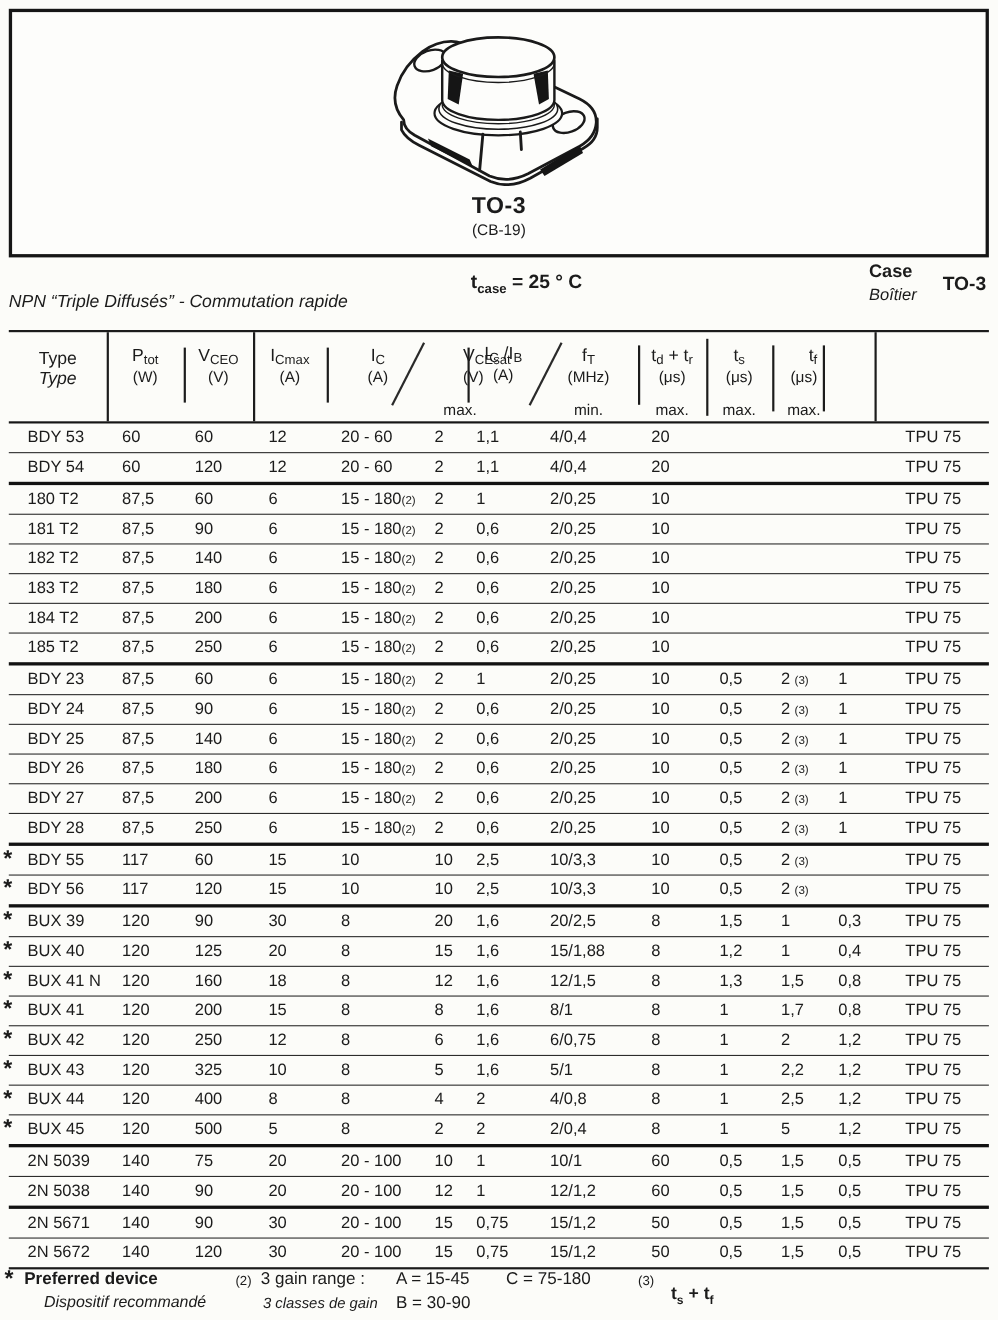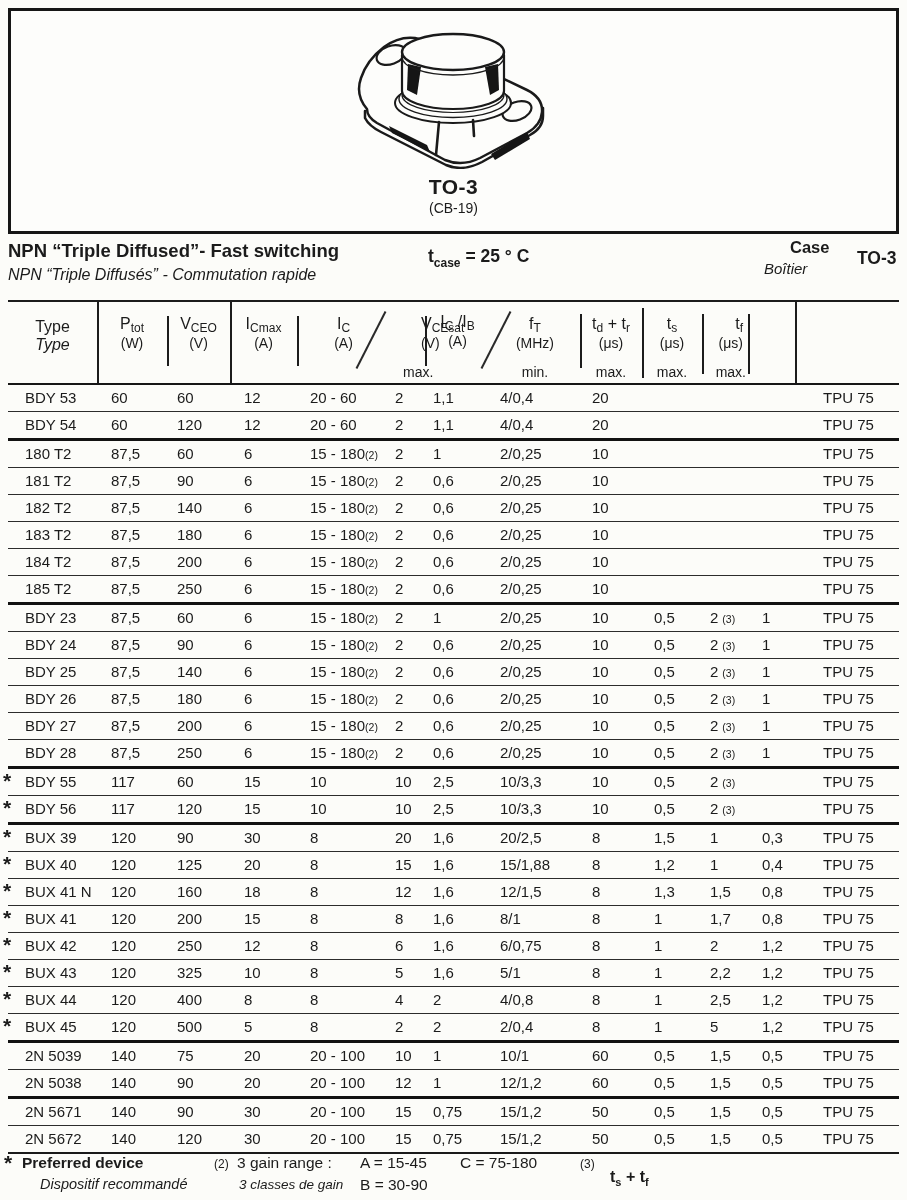--- a/index.html
+++ b/index.html
@@ -21,21 +21,21 @@
   .pkg-name{font-size:21px;font-weight:700;letter-spacing:.5px;margin-top:2px;}
   .pkg-code{font-size:14px;margin-top:1px;}
 
   
   .titlebar{position:absolute;left:8px;top:238px;width:891px;height:58px;}
   .title-en{position:absolute;left:0;top:2px;font-size:18.5px;font-weight:700;}
   .title-fr{position:absolute;left:0;top:28px;font-size:16px;font-style:italic;}
   .tcase{position:absolute;left:420px;top:8px;font-size:17.5px;font-weight:700;}
   .tcase sub{font-size:12px;}
   .case-en{position:absolute;left:782px;top:0;font-size:16.5px;font-weight:700;}
-  .case-fr{position:absolute;left:756px;top:22px;font-size:15px;font-style:italic;}
+  .case-fr{position:absolute;left:782px;top:22px;font-size:15px;font-style:italic;}
   .case-val{position:absolute;left:849px;top:10px;font-size:17.5px;font-weight:700;}
 
   
   .dtable{position:absolute;left:8px;top:300px;width:891px;}
   .grid-cols{
     display:grid;
     grid-template-columns:89px 70px 63px 67px 93px 35px 65px 90px 62px 60px 46px 47px 104px;
   }
   .thead{
     position:relative;height:81px;
@@ -124,21 +124,20 @@
         <path d="M110,103 L107,136" stroke-width="2.6" fill="none"></path>
         <path d="M144,101 L145,117" stroke-width="2.6" fill="none"></path>
       </g>
     </svg>
   </div>
   <div class="pkg-name">TO-3</div>
   <div class="pkg-code">(CB-19)</div>
 </div>
 
 <div class="titlebar">
-  <div class="title-en">NPN “Triple Diffused”- Fast switching</div>
   <div class="title-fr">NPN “Triple Diffusés” - Commutation rapide</div>
   <div class="tcase"><span>t</span><sub>case</sub><span> = 25 ° C</span></div>
   <div class="case-en">Case</div>
   <div class="case-fr">Boîtier</div>
   <div class="case-val">TO-3</div>
 </div>
 
 <div class="dtable">
   <div class="thead grid-cols">
     <div class="hc hc-type">

